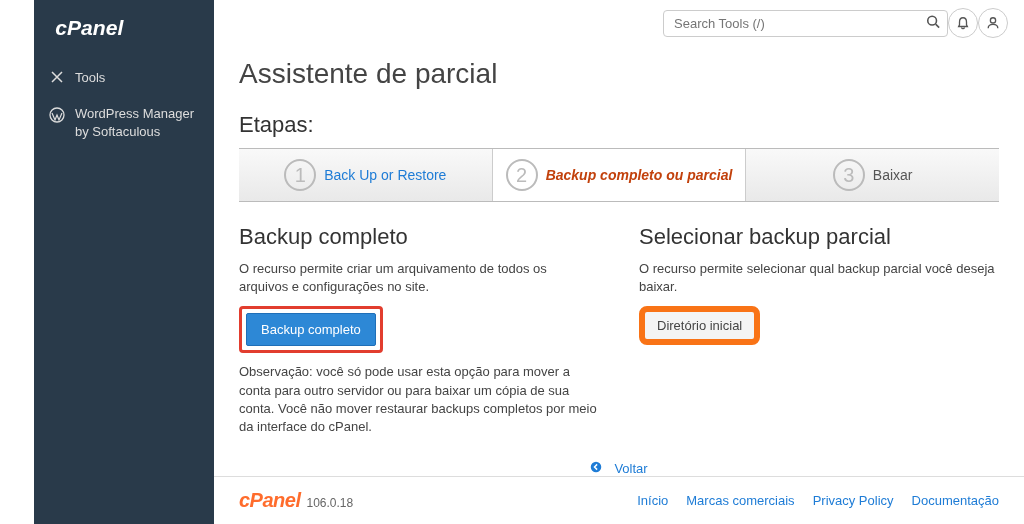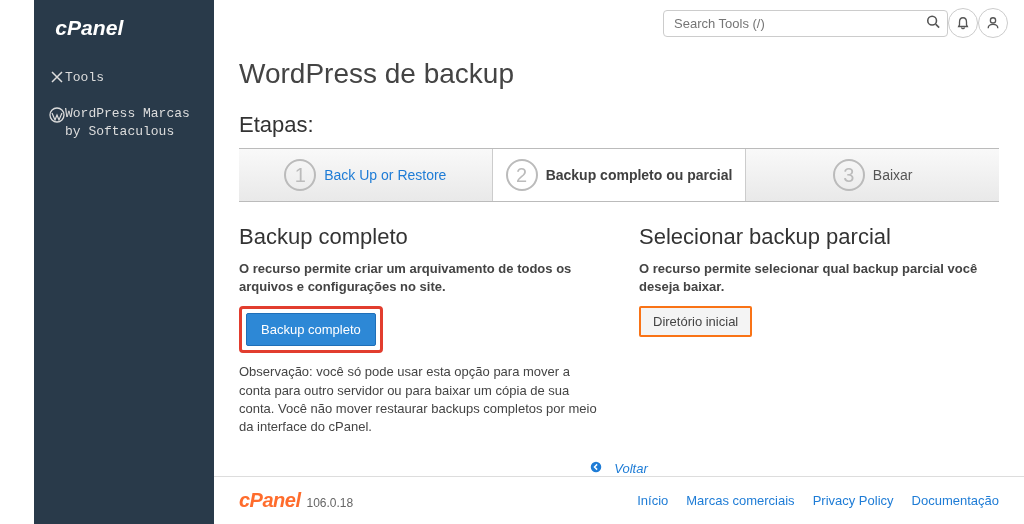--- a/index.html
+++ b/index.html
@@ -2,58 +2,58 @@
 <html><head>
   <meta charset="utf-8">
   <style>
     * { box-sizing: border-box; margin: 0; padding: 0; }
     body { font-family: -apple-system, BlinkMacSystemFont, "Segoe UI", Helvetica, Arial, sans-serif; background: #fff; font-size: 14px; color: #333; }
     .app { display: flex; width: 1024px; height: 524px; overflow: hidden; padding-left: 34px; }
     
     .sidebar { width: 180px; background: #293a4a; color: #fff; display: flex; flex-direction: column; padding-top: 10px; flex-shrink: 0; }
     .logo { padding: 5px 15px 15px; }
     .logo svg { height: 26px; }
-    .sidebar-item { display: flex; align-items: center; padding: 10px 15px; color: #ddd; font-size: 13px; cursor: pointer; font-family: Liberation Mono, monospace; }
+    .sidebar-item { display: flex; align-items: center; gap: 10px; padding: 10px 15px; color: #ddd; font-size: 13px; cursor: pointer; }
     .sidebar-item .icon { width: 16px; height: 16px; display: inline-flex; align-items: center; justify-content: center; }
 
     .main { flex: 1; display: flex; flex-direction: column; min-width: 0; }
     
     .topbar { display: flex; align-items: center; justify-content: flex-end; padding: 8px 16px; }
     .search-wrap { position: relative; width: 285px; }
     .search-wrap input { width: 100%; padding: 5px 30px 5px 10px; border: 1px solid #ccc; border-radius: 4px; font-size: 13px; }
     .search-wrap .search-icon { position: absolute; right: 8px; top: 50%; transform: translateY(-50%); color: #666; }
     .icon-btn { width: 30px; height: 30px; border: 1px solid #ccc; border-radius: 50%; display: flex; align-items: center; justify-content: center; color: #555; cursor: pointer; background: #fff; }
 
     .content { padding: 0 25px; flex: 1; overflow: auto; }
     .page-title { font-size: 28px; font-weight: 300; color: #444; margin: 12px 0 22px; }
     
     .steps-label { font-size: 22px; font-weight: 400; color: #333; margin-bottom: 10px; }
     .steps { display: flex; border-top: 1px solid #bbb; border-bottom: 1px solid #bbb; background: linear-gradient(#f9f9f9,#e9e9e9); }
     .step { flex: 1; display: flex; align-items: center; justify-content: center; gap: 8px; padding: 10px 5px; border-right: 1px solid #ccc; position: relative; }
     .step:last-child { border-right: none; }
     .step-num-circle { width: 32px; height: 32px; border: 2px solid #bbb; border-radius: 50%; display: flex; align-items: center; justify-content: center; font-size: 20px; color: #bbb; font-weight: 400; }
     .step-label { font-size: 14px; color: #1e7cd6; }
     .step.active { background: #fff; }
-    .step.active .step-label { color: #404040; font-weight: 700; }
+    .step.active .step-label { color: #c2410c; font-weight: 700; font-style: italic; }
     .step.inactive .step-label { color: #555; }
     
     .columns { display: flex; gap: 40px; margin-top: 22px; }
     .col { flex: 1; }
     .col h2 { font-size: 22px; font-weight: 400; color: #333; margin-bottom: 10px; }
-    .col p.desc { font-size: 13px; color: #444; margin-bottom: 10px; line-height: 1.4; font-weight: bold; }
+    .col p.desc { font-size: 13px; color: #444; margin-bottom: 10px; line-height: 1.4; }
     .col p.note { font-size: 13px; color: #444; line-height: 1.4; margin-top: 10px; }
     
     .btn-primary { display: inline-block; background: #2d88d6; color: #fff; border: 1px solid #1f6fb8; padding: 8px 14px; font-size: 13px; cursor: pointer; border-radius: 2px; }
     .highlight-box { display: inline-block; border: 3px solid #e23d2e; padding: 4px; border-radius: 4px; }
     
     .chip-row { display: flex; flex-wrap: wrap; gap: 6px; margin-bottom: 6px; }
-    .chip { background: #f4f4f4; border: 2px solid #f97316; padding: 6px 12px; font-size: 13px; color: #444; cursor: pointer; border-radius: 2px; }
+    .chip { background: #f4f4f4; border: 6px solid #f97316; padding: 6px 12px; font-size: 13px; color: #444; cursor: pointer; border-radius: 8px; }
     
     .back-link { text-align: center; margin: 24px 0 10px; }
-    .back-link a { color: #1e7cd6; font-size: 13px; text-decoration: none; display: inline-flex; align-items: center; gap: 12px; font-style: italic; }
+    .back-link a { color: #1e7cd6; font-size: 13px; text-decoration: none; display: inline-flex; align-items: center; gap: 12px; }
     .back-arrow { font-size: 11px; }
 
     .footer { border-top: 1px solid #ddd; padding: 12px 25px; display: flex; align-items: center; justify-content: space-between; font-size: 13px; flex-shrink: 0; }
     .footer-left { display: flex; align-items: baseline; gap: 6px; }
     .footer-logo { color: #ff6c2c; font-weight: 900; font-style: italic; font-size: 20px; letter-spacing: -0.5px; }
     .footer-version { font-size: 12px; color: #666; }
     .footer-links { display: flex; gap: 18px; }
     .footer-links a { color: #1e7cd6; text-decoration: none; }
   </style>
 </head>
@@ -74,21 +74,21 @@
       </span>
       <span>Tools</span>
     </div>
     <div class="sidebar-item" style="align-items:flex-start">
       <span class="icon" style="margin-top:2px">
         <svg width="16" height="16" viewBox="0 0 16 16">
             <circle cx="8" cy="8" r="7" fill="none" stroke="#ddd" stroke-width="1.3"></circle>
             <path d="M3 6 L6 13 L8 8 L10 13 L13 6" fill="none" stroke="#ddd" stroke-width="1.2"></path>
           </svg>
       </span>
-      <span style="line-height:1.4">WordPress Marcas by Softaculous</span>
+      <span style="line-height:1.4">WordPress Manager by Softaculous</span>
     </div>
   </aside>
 
   <div class="main">
     <div class="topbar">
       <div class="search-wrap">
         <input type="text" placeholder="Search Tools (/)" style="">
         <span class="search-icon">
           <svg width="14" height="14" viewBox="0 0 16 16" fill="none" stroke="#555" stroke-width="1.8">
               <circle cx="7" cy="7" r="5"></circle>
@@ -103,21 +103,21 @@
       </div>
       <div class="icon-btn">
         <svg width="14" height="14" viewBox="0 0 16 16" fill="none" stroke="#555" stroke-width="1.5">
             <circle cx="8" cy="5" r="3"></circle>
             <path d="M2.5 14 C2.5 11 5 9.5 8 9.5 C11 9.5 13.5 11 13.5 14"></path>
           </svg>
       </div>
     </div>
 
     <div class="content">
-      <h1 class="page-title">WordPress de backup</h1>
+      <h1 class="page-title">Assistente de parcial</h1>
 
       <div class="steps-label">Etapas:</div>
       <div class="steps">
         <div class="step">
           <span class="step-num-circle">1</span>
           <span class="step-label">Back Up or Restore</span>
         </div>
         <div class="step active">
           <span class="step-num-circle">2</span>
           <span class="step-label">Backup completo ou parcial</span>

